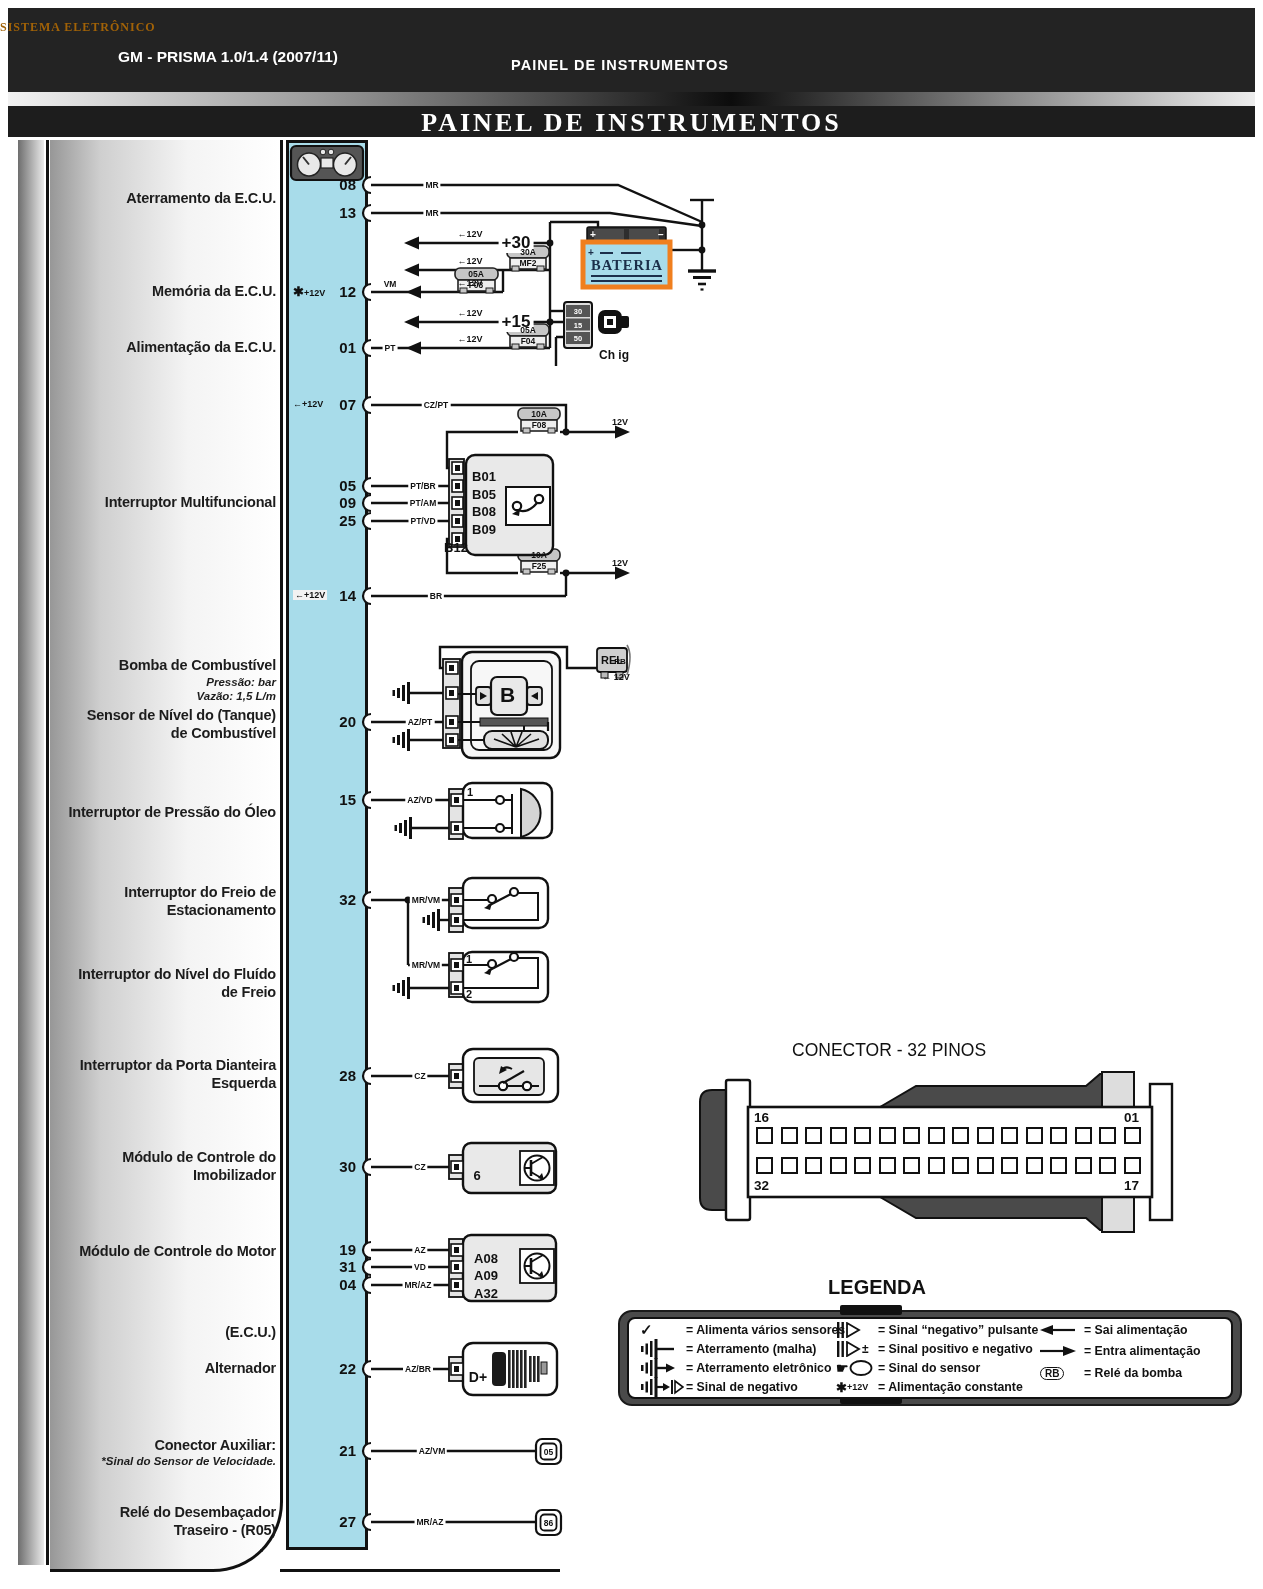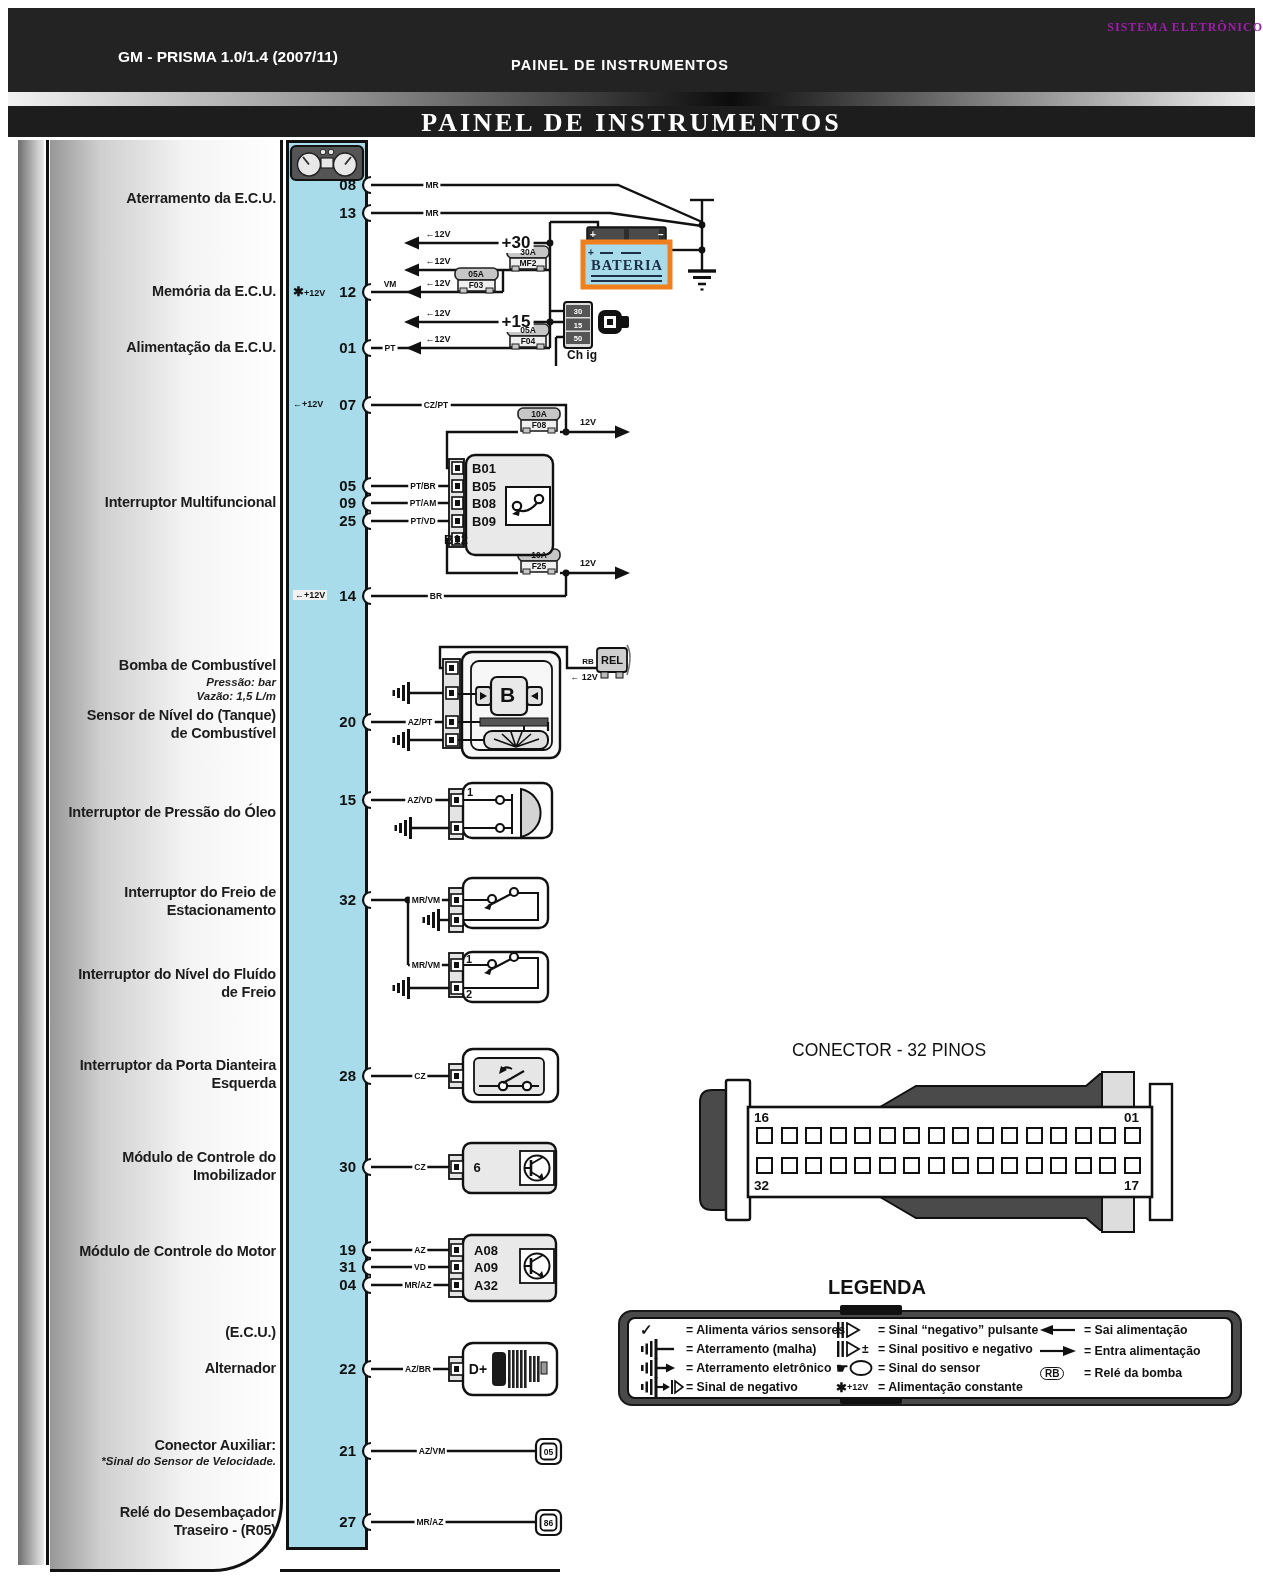--- a/index.html
+++ b/index.html
@@ -1,21 +1,21 @@
 <!DOCTYPE html>
 <html><head>
 <meta charset="utf-8">
 <style>
   html,body{margin:0;padding:0;background:#fff;}
   #page{position:relative;width:1263px;height:1589px;background:#fff;overflow:hidden;
         font-family:"Liberation Sans",sans-serif;color:#111;}
   .abs{position:absolute;}
   
   .hdr-black{left:8px;top:8px;width:1247px;height:84px;background:#232323;}
-  .hdr-sys{left:0;top:20px;width:100%;text-align:right;color:#a21caf;
+  .hdr-sys{left:0;top:20px;width:100%;text-align:left;color:#a16207;
            font-family:"Liberation Serif",serif;font-weight:bold;font-size:12px;letter-spacing:1px;}
   .hdr-model{left:118px;top:48px;color:#fff;font-weight:bold;font-size:15.5px;}
   .hdr-sub{left:420px;top:57px;width:400px;text-align:center;color:#fff;font-weight:bold;
            font-size:14.5px;letter-spacing:1px;}
   .hdr-band{left:8px;top:92px;width:1247px;height:14px;
     background:linear-gradient(90deg,#f2f2f2 0%,#9a9a9a 25%,#0c0c0c 58%,#888 80%,#ededed 100%);}
   .hdr-titlebar{left:8px;top:106px;width:1247px;height:31px;background:#1d1d1d;}
   .hdr-title{left:0;top:108px;width:100%;text-align:center;color:#fff;
              font-family:"Liberation Serif",serif;font-weight:bold;font-size:26px;letter-spacing:3px;}
   
@@ -29,24 +29,24 @@
   
   .strip{left:286px;top:140px;width:76px;height:1404px;background:#a8dcea;border:3px solid #111;}
   
   .ll{left:40px;width:236px;text-align:right;font-weight:bold;font-size:14.5px;
       letter-spacing:-0.2px;color:#1c1c1c;white-space:nowrap;}
   .lls{left:40px;width:236px;text-align:right;font-weight:bold;font-style:italic;
        font-size:11.5px;color:#1c1c1c;white-space:nowrap;}
   .pn{left:288px;width:68px;text-align:right;font-weight:bold;font-size:15px;}
   .wl{transform:translate(-50%,-50%);background:#fff;padding:0 2px;font-weight:bold;
       font-size:8.5px;white-space:nowrap;}
-  .v12{transform:translate(-50%,-50%);font-weight:bold;font-size:9px;white-space:nowrap;}
+  .v12{transform:translate(-50%,-50%);font-weight:bold;font-size:9px;white-space:nowrap;margin-left:32px;}
   .pw{transform:translate(-50%,-50%);background:#fff;padding:0 3px;font-weight:bold;font-size:17px;}
   .fz{transform:translate(-50%,-50%);font-weight:bold;font-size:8.5px;white-space:nowrap;}
-  .bp{transform:translate(-50%,-50%);font-weight:bold;font-size:13px;white-space:nowrap;}
+  .bp{transform:translate(-50%,-50%);font-weight:bold;font-size:13px;white-space:nowrap;margin-top:8px;}
   .tag{font-weight:bold;font-size:9px;white-space:nowrap;}
   .itl{transform:translate(-50%,-50%);color:#fff;font-weight:bold;font-size:7.5px;}
   .cc{transform:translate(-50%,-50%);font-weight:bold;font-size:8.5px;}
   
   .conn-title{left:792px;top:1040px;width:300px;text-align:left;font-weight:normal;font-size:17.5px;}
   .conn-num{font-weight:bold;font-size:13.5px;}
   #conn-pins{left:756px;top:1127px;display:grid;grid-template-columns:repeat(16,17px);
              grid-auto-rows:17px;column-gap:7.5px;row-gap:13px;}
   .cpin{width:17px;height:17px;background:#fff;border:2.2px solid #111;box-sizing:border-box;}
   

